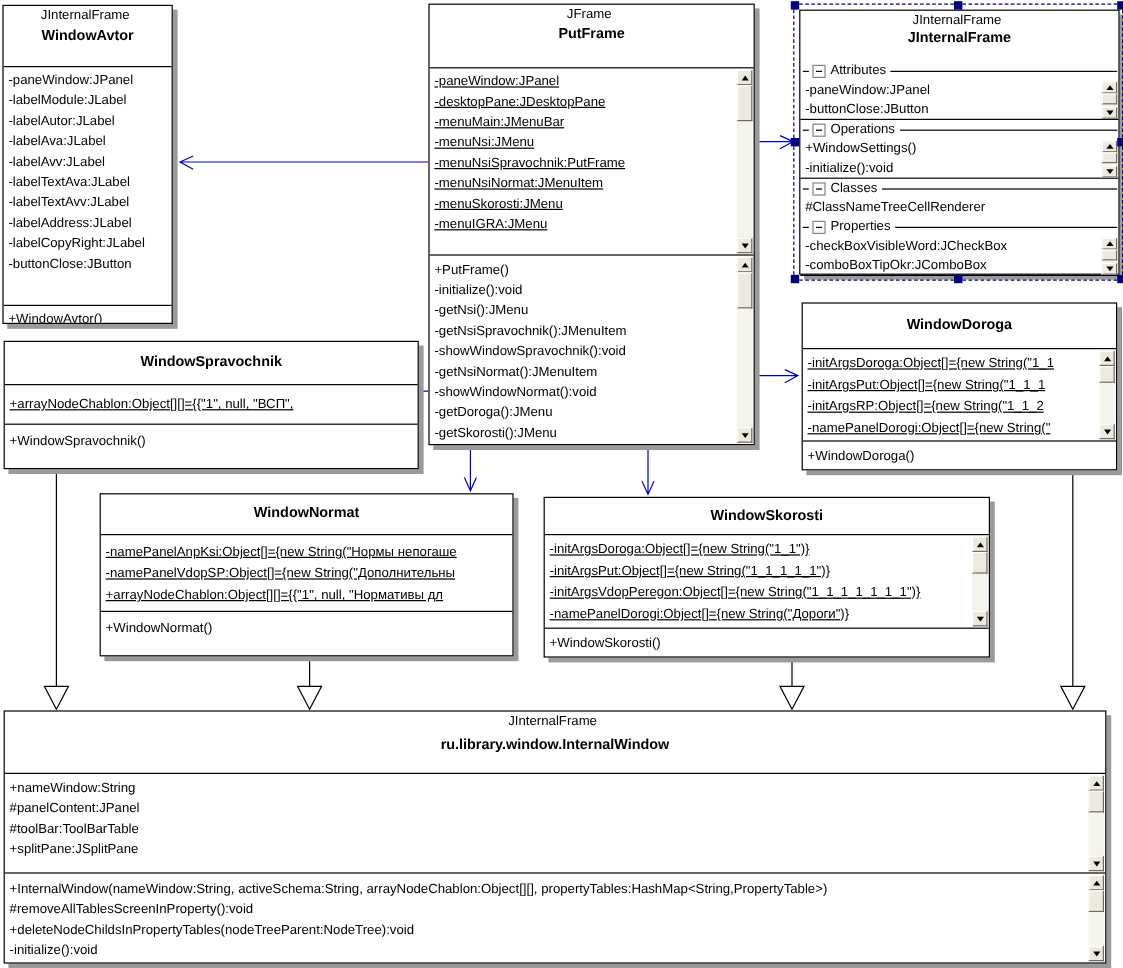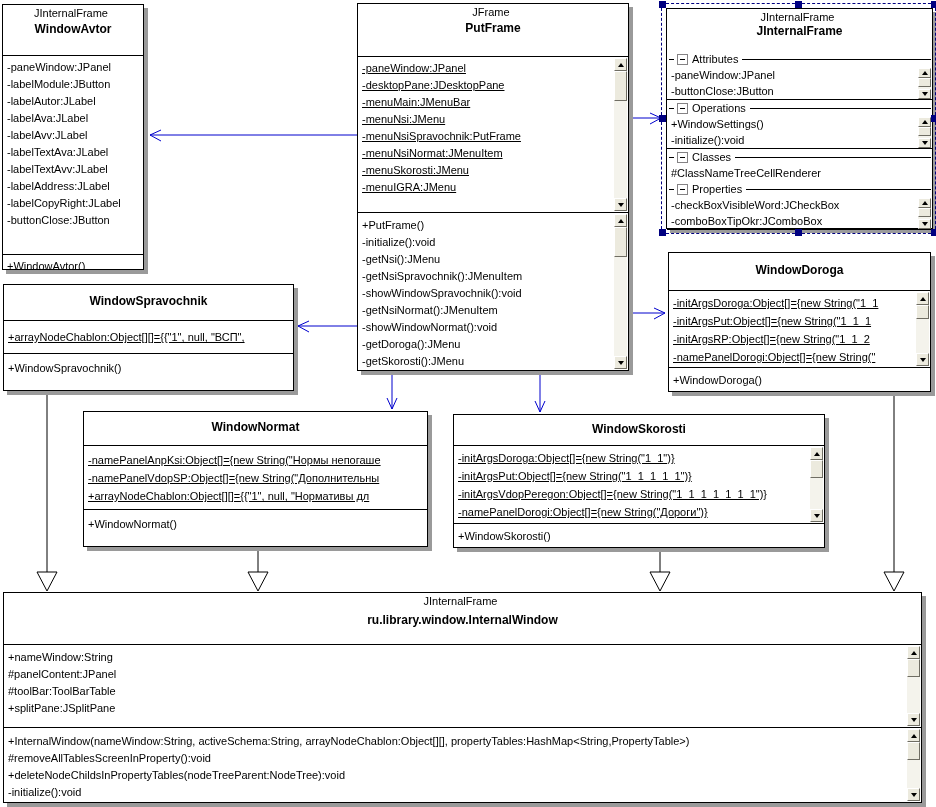--- a/index.html
+++ b/index.html
@@ -64,21 +64,21 @@
     </g>
   </svg>
 
   <div class="uml-box" style="left:2px;top:4px;width:142px;height:266px;">
     <div class="title" style="height:50px;">
       <div class="stereo">JInternalFrame</div>
       <div class="cname">WindowAvtor</div>
     </div>
     <div class="attrs" style="height:176px;padding-top:3px;">
       <div class="row">-paneWindow:JPanel</div>
-      <div class="row">-labelModule:JButton</div>
+      <div class="row">-labelModule:JLabel</div>
       <div class="row">-labelAutor:JLabel</div>
       <div class="row">-labelAva:JLabel</div>
       <div class="row">-labelAvv:JLabel</div>
       <div class="row">-labelTextAva:JLabel</div>
       <div class="row">-labelTextAvv:JLabel</div>
       <div class="row">-labelAddress:JLabel</div>
       <div class="row">-labelCopyRight:JLabel</div>
       <div class="row">-buttonClose:JButton</div>
     </div>
     <div class="methods" style="flex:1 1 auto;padding-top:3px;margin-top:23px;">
@@ -242,21 +242,21 @@
         <div class="sb-btn bottom">
             <span class="tri-down"></span>
           </div>
       </div>
     </div>
     <div class="methods" style="flex:1 1 auto;padding-top:4px;">
       <div class="row">+WindowDoroga()</div>
     </div>
   </div>
 
-  <div class="uml-box" style="left:3px;top:284px;width:291px;height:107px;">
+  <div class="uml-box" style="left:3px;top:284px;width:346px;height:107px;">
     <div class="title" style="height:35px;">
       <div class="cname" style="padding-top:9px;">WindowSpravochnik</div>
     </div>
     <div class="attrs" style="height:33px;padding-top:8px;">
       <div class="row u">+arrayNodeChablon:Object[][]={{"1", null, "ВСП",</div>
     </div>
     <div class="methods" style="flex:1 1 auto;padding-top:6px;">
       <div class="row">+WindowSpravochnik()</div>
     </div>
   </div>

